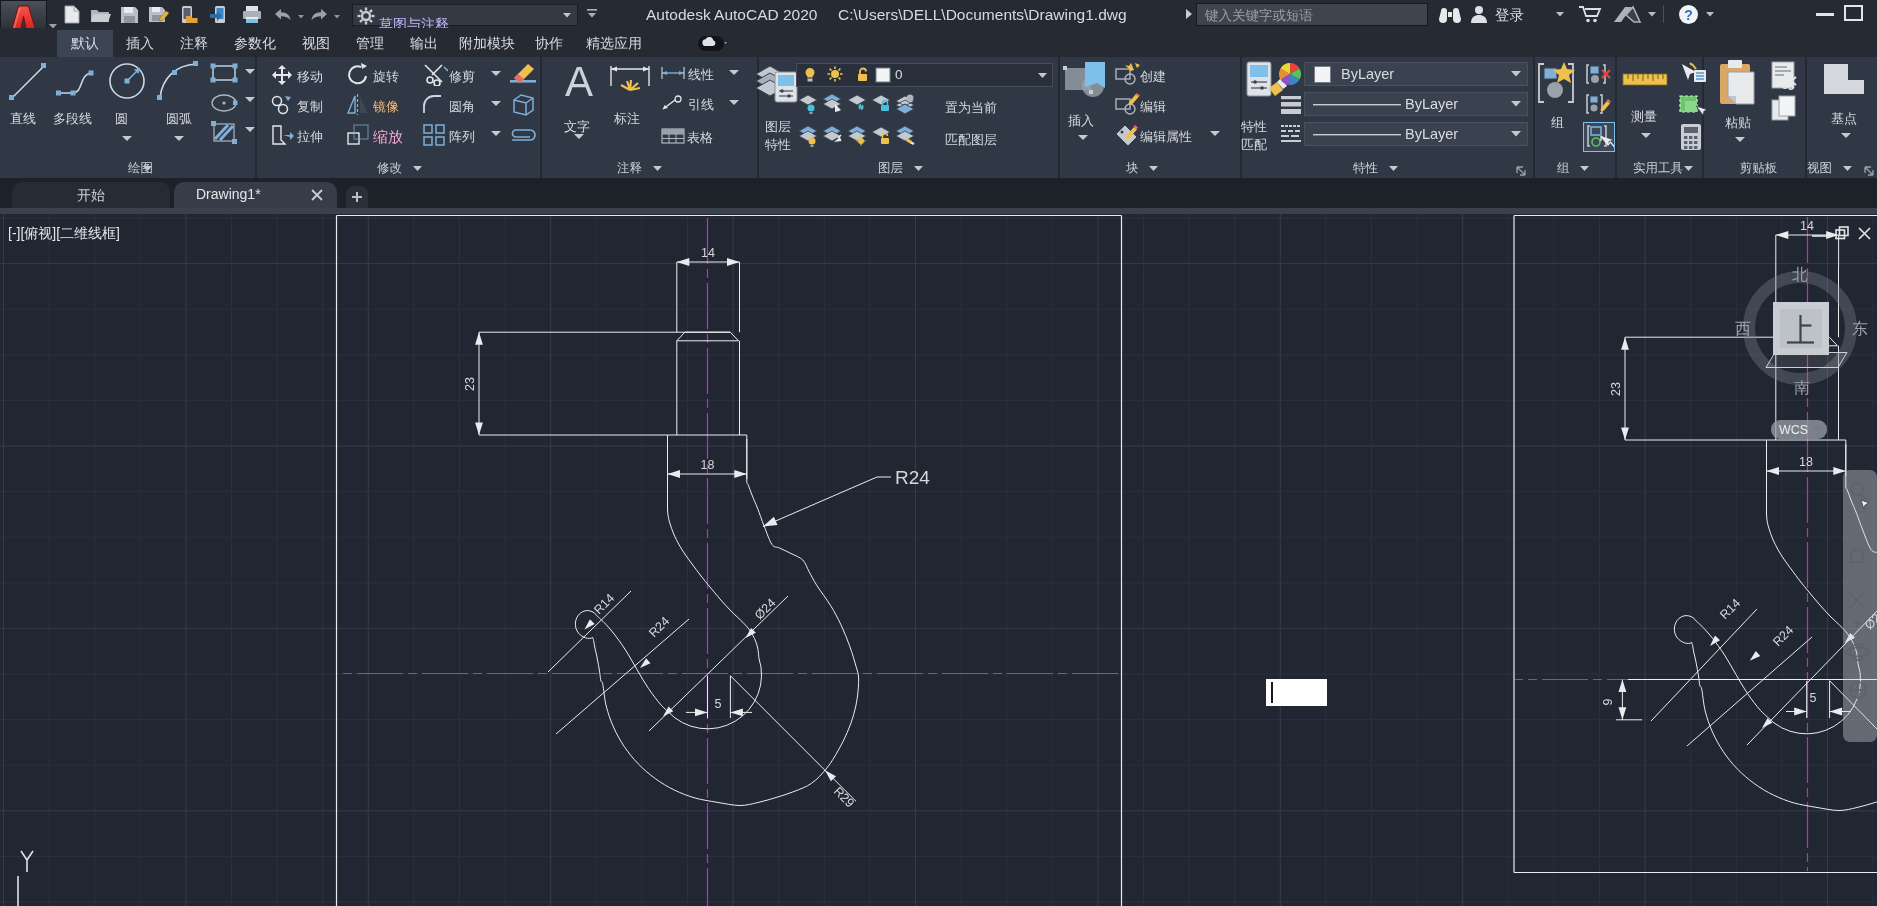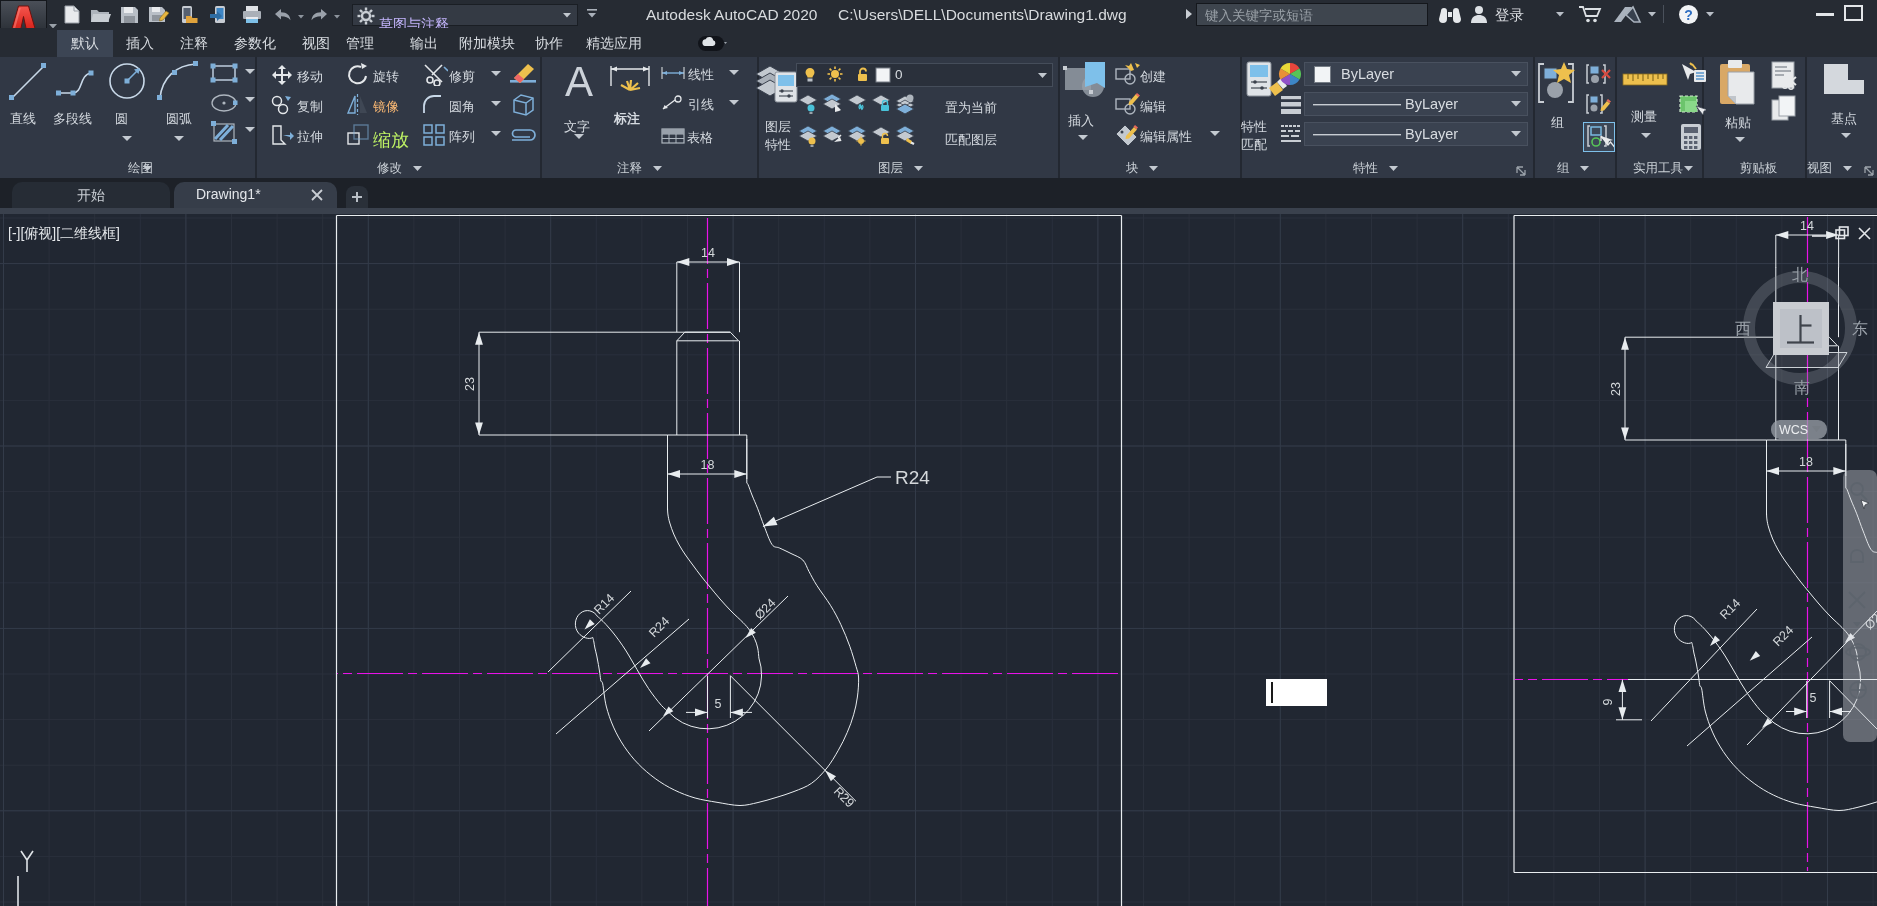--- a/index.html
+++ b/index.html
@@ -181,21 +181,21 @@
       </svg>
     </div>
     <div style="left:1816px;top:13px;width:18px;height:3px;background:#e3e6e9"></div>
     <div style="left:1844px;top:5px;width:19px;height:16px;border:2px solid #e3e6e9"></div>
     <div style="left:0px;top:28px;width:1877px;height:29px;background:#262b33"></div>
     <div style="left:57px;top:30px;width:56px;height:27px;background:#3c4554;color:#d9dde2;font-size:14px;text-align:center;line-height:27px">默认</div>
     <div style="left:116px;top:30px;width:48px;height:27px;color:#d9dde2;font-size:14px;text-align:center;line-height:27px">插入</div>
     <div style="left:170px;top:30px;width:48px;height:27px;color:#d9dde2;font-size:14px;text-align:center;line-height:27px">注释</div>
     <div style="left:224px;top:30px;width:62px;height:27px;color:#d9dde2;font-size:14px;text-align:center;line-height:27px">参数化</div>
     <div style="left:292px;top:30px;width:48px;height:27px;color:#d9dde2;font-size:14px;text-align:center;line-height:27px">视图</div>
-    <div style="left:346px;top:30px;width:48px;height:27px;color:#d9dde2;font-size:14px;line-height:27px">管理</div>
+    <div style="left:346px;top:30px;width:48px;height:27px;color:#d9dde2;font-size:14px;text-align:center;line-height:27px">管理</div>
     <div style="left:400px;top:30px;width:48px;height:27px;color:#d9dde2;font-size:14px;text-align:center;line-height:27px">输出</div>
     <div style="left:454px;top:30px;width:66px;height:27px;color:#d9dde2;font-size:14px;text-align:center;line-height:27px">附加模块</div>
     <div style="left:528px;top:30px;width:42px;height:27px;color:#d9dde2;font-size:14px;text-align:center;line-height:27px">协作</div>
     <div style="left:576px;top:30px;width:76px;height:27px;color:#d9dde2;font-size:14px;text-align:center;line-height:27px">精选应用</div>
     <div style="left:698px;top:36px;width:30px;height:15px;">
       <svg width="30" height="15">
         <rect x="0" y="0" width="26" height="15" rx="7.5" fill="#11141a"></rect>
         <path d="M7 10 a3.4 3.4 0 0 1 .6-6.7 a4 4 0 0 1 7.6 1 a2.9 2.9 0 0 1 -.4 5.7 z" fill="#dfe3e7"></path>
         <path d="M26 6 l3 0 -1.5 2 z" fill="#9aa1a9"></path>
       </svg>
@@ -356,21 +356,21 @@
         <rect x="14" y="14" width="8" height="8" fill="none" stroke="#7eafd9" stroke-width="1.5"></rect>
       </svg>
     </div>
     <div style="position:absolute;left:297px;top:68px;font-size:13px;color:#d5dae0;white-space:nowrap;">移动</div>
     <div style="position:absolute;left:373px;top:68px;font-size:13px;color:#d5dae0;white-space:nowrap;">旋转</div>
     <div style="position:absolute;left:449px;top:68px;font-size:13px;color:#d5dae0;white-space:nowrap;">修剪</div>
     <div style="position:absolute;left:297px;top:98px;font-size:13px;color:#d5dae0;white-space:nowrap;">复制</div>
     <div style="position:absolute;left:373px;top:98px;font-size:13px;color:#fdba74;white-space:nowrap;">镜像</div>
     <div style="position:absolute;left:449px;top:98px;font-size:13px;color:#d5dae0;white-space:nowrap;">圆角</div>
     <div style="position:absolute;left:297px;top:128px;font-size:13px;color:#d5dae0;white-space:nowrap;">拉伸</div>
-    <div style="position:absolute;left:373px;top:128px;font-size:18px;color:#bef264;white-space:nowrap;">缩放</div>
+    <div style="position:absolute;left:373px;top:128px;font-size:15px;color:#f9a8d4;white-space:nowrap;">缩放</div>
     <div style="position:absolute;left:449px;top:128px;font-size:13px;color:#d5dae0;white-space:nowrap;">阵列</div>
     <div style="left:491px;top:70px;width:11px;height:8px;">
       <svg width="11" height="8" viewBox="0 0 11 8">
         <path d="M0 1 l5 5 5 -5 z" fill="#c4cad1"></path>
       </svg>
     </div>
     <div style="left:491px;top:100px;width:11px;height:8px;">
       <svg width="11" height="8" viewBox="0 0 11 8">
         <path d="M0 1 l5 5 5 -5 z" fill="#c4cad1"></path>
       </svg>
@@ -414,21 +414,21 @@
     </div>
     <div style="left:606px;top:60px;width:50px;height:44px;">
       <svg width="50" height="44" viewBox="0 0 50 44">
         <line x1="5" y1="6" x2="5" y2="26" stroke="#e4e7ea" stroke-width="1.4"></line>
         <line x1="43" y1="6" x2="43" y2="26" stroke="#e4e7ea" stroke-width="1.4"></line>
         <line x1="5" y1="9" x2="43" y2="9" stroke="#e4e7ea" stroke-width="1.4"></line>
         <path d="M5 9 l6 -2.5 0 5 z M43 9 l-6 -2.5 0 5 z" fill="#e4e7ea"></path>
         <path d="M24 30 l-3 -9 M24 30 l-9 -5 M24 30 l1 -10 M24 30 l8 -7 M24 30 l10 -2" stroke="#eec04d" stroke-width="2.2"></path>
       </svg>
     </div>
-    <div style="position:absolute;left:614px;top:110px;font-size:13px;color:#d5dae0;white-space:nowrap;font-weight:bold;">标注</div>
+    <div style="position:absolute;left:614px;top:110px;font-size:13px;color:#d5dae0;white-space:nowrap;">标注</div>
     <div style="left:660px;top:65px;width:26px;height:15px;">
       <svg width="26" height="15" viewBox="0 0 26 15">
         <line x1="2" y1="8" x2="24" y2="8" stroke="#7eafd9" stroke-width="1.4"></line>
         <line x1="2" y1="2" x2="2" y2="14" stroke="#e4e7ea"></line>
         <line x1="24" y1="2" x2="24" y2="14" stroke="#e4e7ea"></line>
         <path d="M2 8 l5 -2 0 4 z M24 8 l-5 -2 0 4 z" fill="#7eafd9"></path>
       </svg>
     </div>
     <div style="position:absolute;left:688px;top:66px;font-size:13px;color:#d5dae0;white-space:nowrap;">线性</div>
     <div style="left:729px;top:69px;width:11px;height:8px;">

